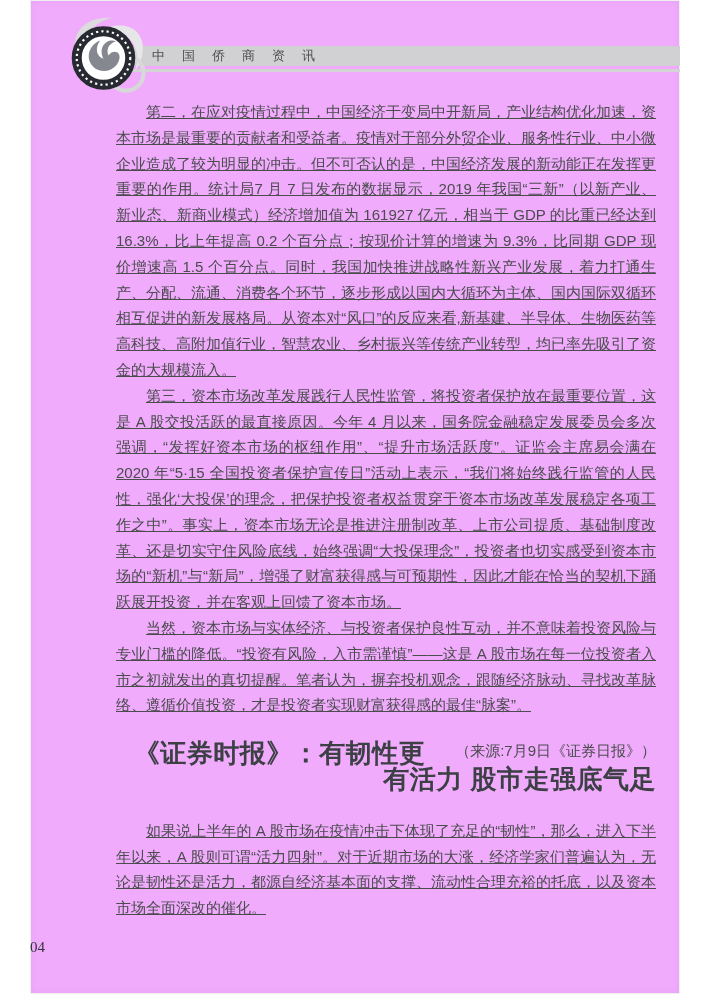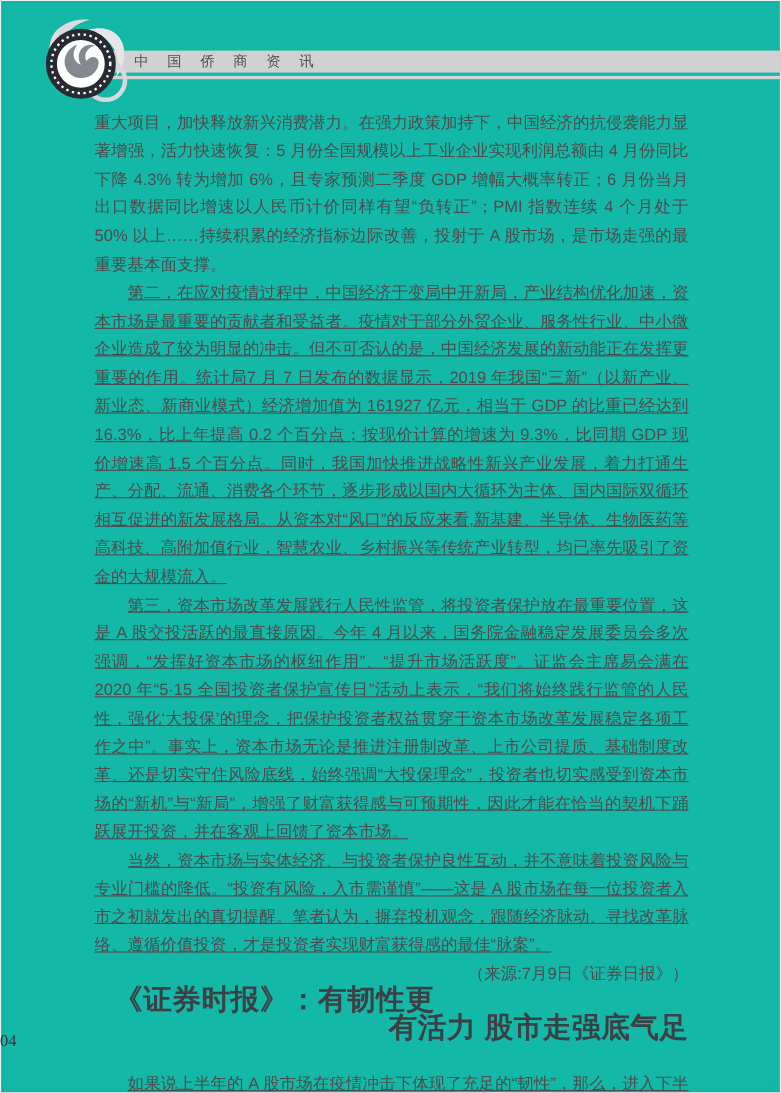--- a/index.html
+++ b/index.html
@@ -1,23 +1,24 @@
 <!DOCTYPE html>
 <html><head>
 <meta charset="utf-8">
 <style>
   html,body{margin:0;padding:0;background:#ffffff;}
   .page{
     position:relative;
-    width:710px;height:994px;
+    width:614px;height:994px;
     margin:0 auto;
-    background:#14b8a6;
+    background:#f0abfc;
     box-shadow:inset 0 0 0 1px #f0f0f1, inset 0 0 10px rgba(0,0,0,0.05);
     overflow:hidden;
     font-family:"Liberation Sans","DejaVu Sans",sans-serif;
+    padding-left:36px;
   }
   
   .header{position:absolute;top:0;left:0;right:0;height:100px;}
   .header-band{
     position:absolute;top:46px;left:66px;right:0;height:20px;
     background:#d1d1d3;
   }
   .header-rule{
     position:absolute;top:69px;left:100px;right:0;height:3px;
     background:#d4d4d6;
@@ -31,21 +32,21 @@
     position:absolute;top:12px;left:30px;width:92px;height:92px;
   }
   
   .main{
     position:absolute;top:99px;left:86px;width:540px;
     font-size:15px;line-height:25.8px;color:#4b4c4e;
     text-align:justify;
   }
   .main p{margin:0;}
   .main p.indent{text-indent:2em;text-decoration:underline;}
-  .source-ref{float:right;}
+  .source-ref{float:right;margin-top:20px;}
   .article-title{
     margin:0;padding:23px 0 25px 0;
     text-align:right;font-weight:bold;font-size:26px;color:#3c4044;
     letter-spacing:0.5px;text-indent:0;
   }
   
   .page-number{
     position:absolute;bottom:38px;left:0;right:0;
     text-align:left;font-family:"Liberation Serif","DejaVu Serif",serif;
     font-size:15px;color:#33333d;
@@ -72,21 +73,20 @@
 
         <circle cx="52" cy="55" r="32" fill="none" stroke="#ffffff" stroke-width="2.6" stroke-dasharray="2.6 3.8"></circle>
 
         <path d="M45,69 C29,61 32,40 48,34 C41,44 44,53 52,56 C45,42 56,31 67,35 C58,38 55,45 58,52 C64,44 73,48 71,56 C69,66 58,74 45,69 Z" fill="#85888e"></path>
       </svg>
     </div>
   </div>
 
   <div class="main">
 
-    <p>重大项目，加快释放新兴消费潜力。在强力政策加持下，中国经济的抗侵袭能力显著增强，活力快速恢复：5 月份全国规模以上工业企业实现利润总额由 4 月份同比下降 4.3% 转为增加 6%，且专家预测二季度 GDP 增幅大概率转正；6 月份当月出口数据同比增速以人民币计价同样有望“负转正”；PMI 指数连续 4 个月处于 50% 以上……持续积累的经济指标边际改善，投射于 A 股市场，是市场走强的最重要基本面支撑。</p>
 
     <p class="indent">第二，在应对疫情过程中，中国经济于变局中开新局，产业结构优化加速，资本市场是最重要的贡献者和受益者。疫情对于部分外贸企业、服务性行业、中小微企业造成了较为明显的冲击。但不可否认的是，中国经济发展的新动能正在发挥更重要的作用。统计局7 月 7 日发布的数据显示，2019 年我国“三新”（以新产业、新业态、新商业模式）经济增加值为 161927 亿元，相当于 GDP 的比重已经达到 16.3%，比上年提高 0.2 个百分点；按现价计算的增速为 9.3%，比同期 GDP 现价增速高 1.5 个百分点。同时，我国加快推进战略性新兴产业发展，着力打通生产、分配、流通、消费各个环节，逐步形成以国内大循环为主体、国内国际双循环相互促进的新发展格局。从资本对“风口”的反应来看,新基建、半导体、生物医药等高科技、高附加值行业，智慧农业、乡村振兴等传统产业转型，均已率先吸引了资金的大规模流入。</p>
 
     <p class="indent">第三，资本市场改革发展践行人民性监管，将投资者保护放在最重要位置，这是 A 股交投活跃的最直接原因。今年 4 月以来，国务院金融稳定发展委员会多次强调，“发挥好资本市场的枢纽作用”、“提升市场活跃度”。证监会主席易会满在 2020 年“5·15 全国投资者保护宣传日”活动上表示，“我们将始终践行监管的人民性，强化‘大投保’的理念，把保护投资者权益贯穿于资本市场改革发展稳定各项工作之中”。事实上，资本市场无论是推进注册制改革、上市公司提质、基础制度改革、还是切实守住风险底线，始终强调“大投保理念”，投资者也切实感受到资本市场的“新机”与“新局”，增强了财富获得感与可预期性，因此才能在恰当的契机下踊跃展开投资，并在客观上回馈了资本市场。</p>
 
     <p class="indent">
       <span>当然，资本市场与实体经济、与投资者保护良性互动，并不意味着投资风险与专业门槛的降低。“投资有风险，入市需谨慎”——这是 A 股市场在每一位投资者入市之初就发出的真切提醒。笔者认为，摒弃投机观念，跟随经济脉动、寻找改革脉络、遵循价值投资，才是投资者实现财富获得感的最佳“脉案”。</span>
       <span class="source-ref">（来源:7月9日《证券日报》）</span>
     </p>
 

